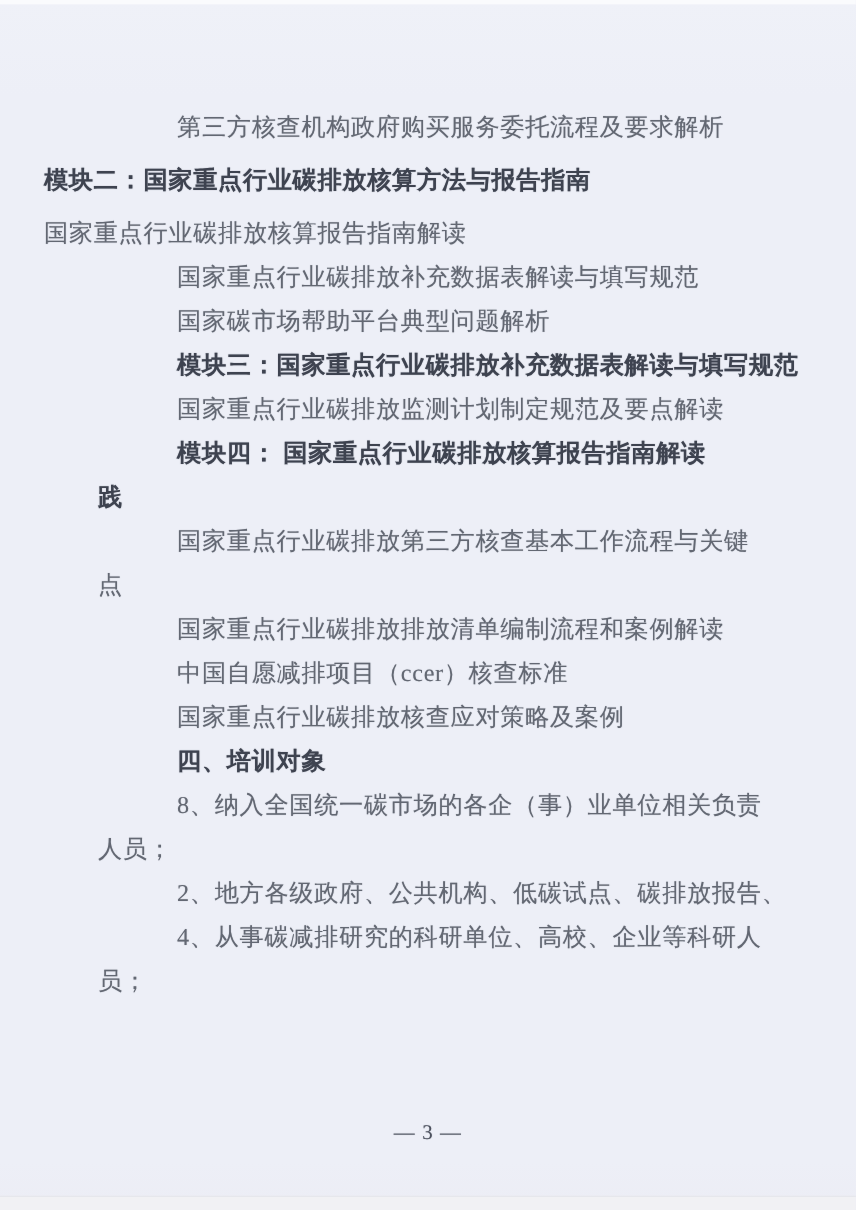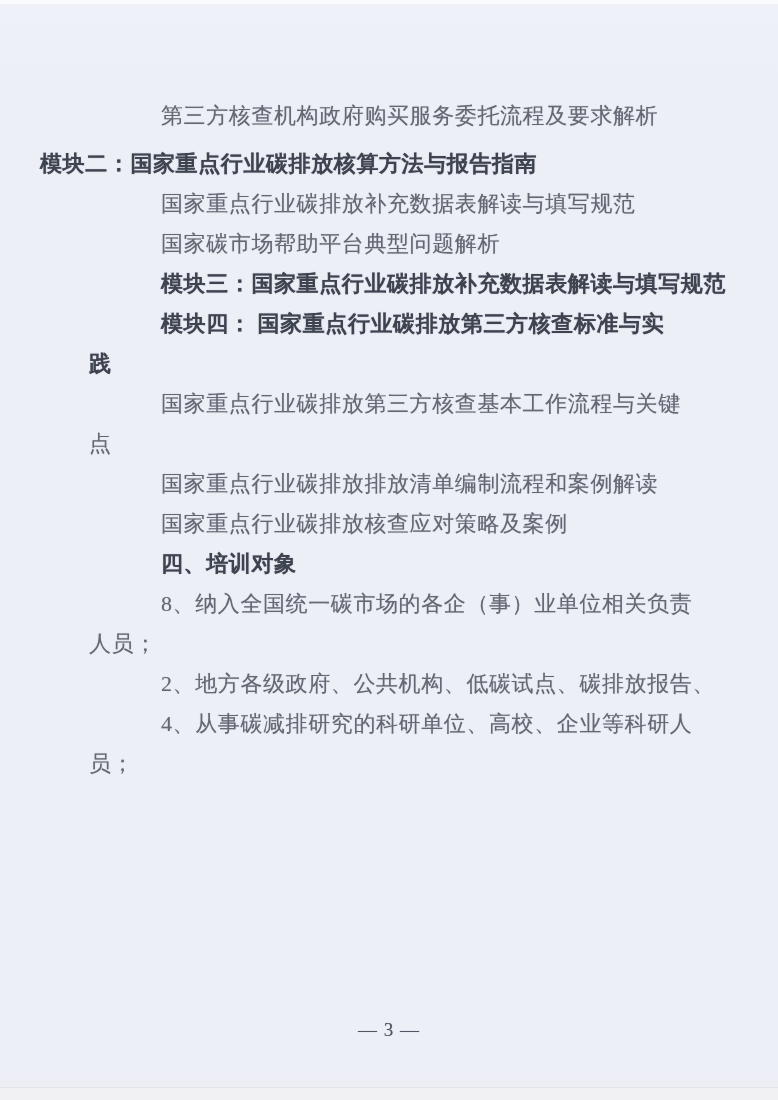--- a/index.html
+++ b/index.html
@@ -74,28 +74,31 @@
   }
 </style>
 </head>
 <body>
 
 <div class="page">
   <div class="scan-edge-top"></div>
   <div class="document-body">
       <div class="line indent">第三方核查机构政府购买服务委托流程及要求解析</div>
       <div class="line indent bold gap-lg">模块二：国家重点行业碳排放核算方法与报告指南</div>
+      <div class="line indent gap-lg">国家重点行业碳排放核算报告指南解读</div>
       <div class="line indent">国家重点行业碳排放补充数据表解读与填写规范</div>
       <div class="line indent">国家碳市场帮助平台典型问题解析</div>
       <div class="line indent bold">模块三：国家重点行业碳排放补充数据表解读与填写规范</div>
-      <div class="line indent bold">模块四： 国家重点行业碳排放第三方核查标准与实</div>
+      <div class="line indent">国家重点行业碳排放监测计划制定规范及要点解读</div>
+      <div class="line indent bold">模块四： 国家重点行业碳排放核算报告指南解读</div>
       <div class="line bold">践</div>
       <div class="line indent">国家重点行业碳排放第三方核查基本工作流程与关键</div>
       <div class="line">点</div>
       <div class="line indent">国家重点行业碳排放排放清单编制流程和案例解读</div>
+      <div class="line indent">中国自愿减排项目（ccer）核查标准</div>
       <div class="line indent">国家重点行业碳排放核查应对策略及案例</div>
       <div class="line indent bold">四、培训对象</div>
       <div class="line indent">8、纳入全国统一碳市场的各企（事）业单位相关负责</div>
       <div class="line">人员；</div>
       <div class="line indent">2、地方各级政府、公共机构、低碳试点、碳排放报告、</div>
       <div class="line indent">4、从事碳减排研究的科研单位、高校、企业等科研人</div>
       <div class="line">员；</div>
     </div>
   <div class="page-number">— 3 —</div>
   <div class="scan-edge-bottom"></div>

